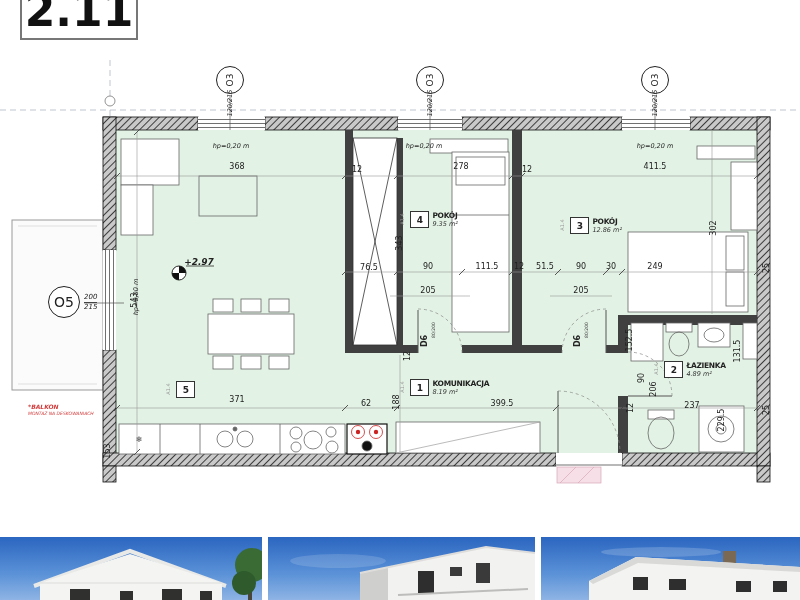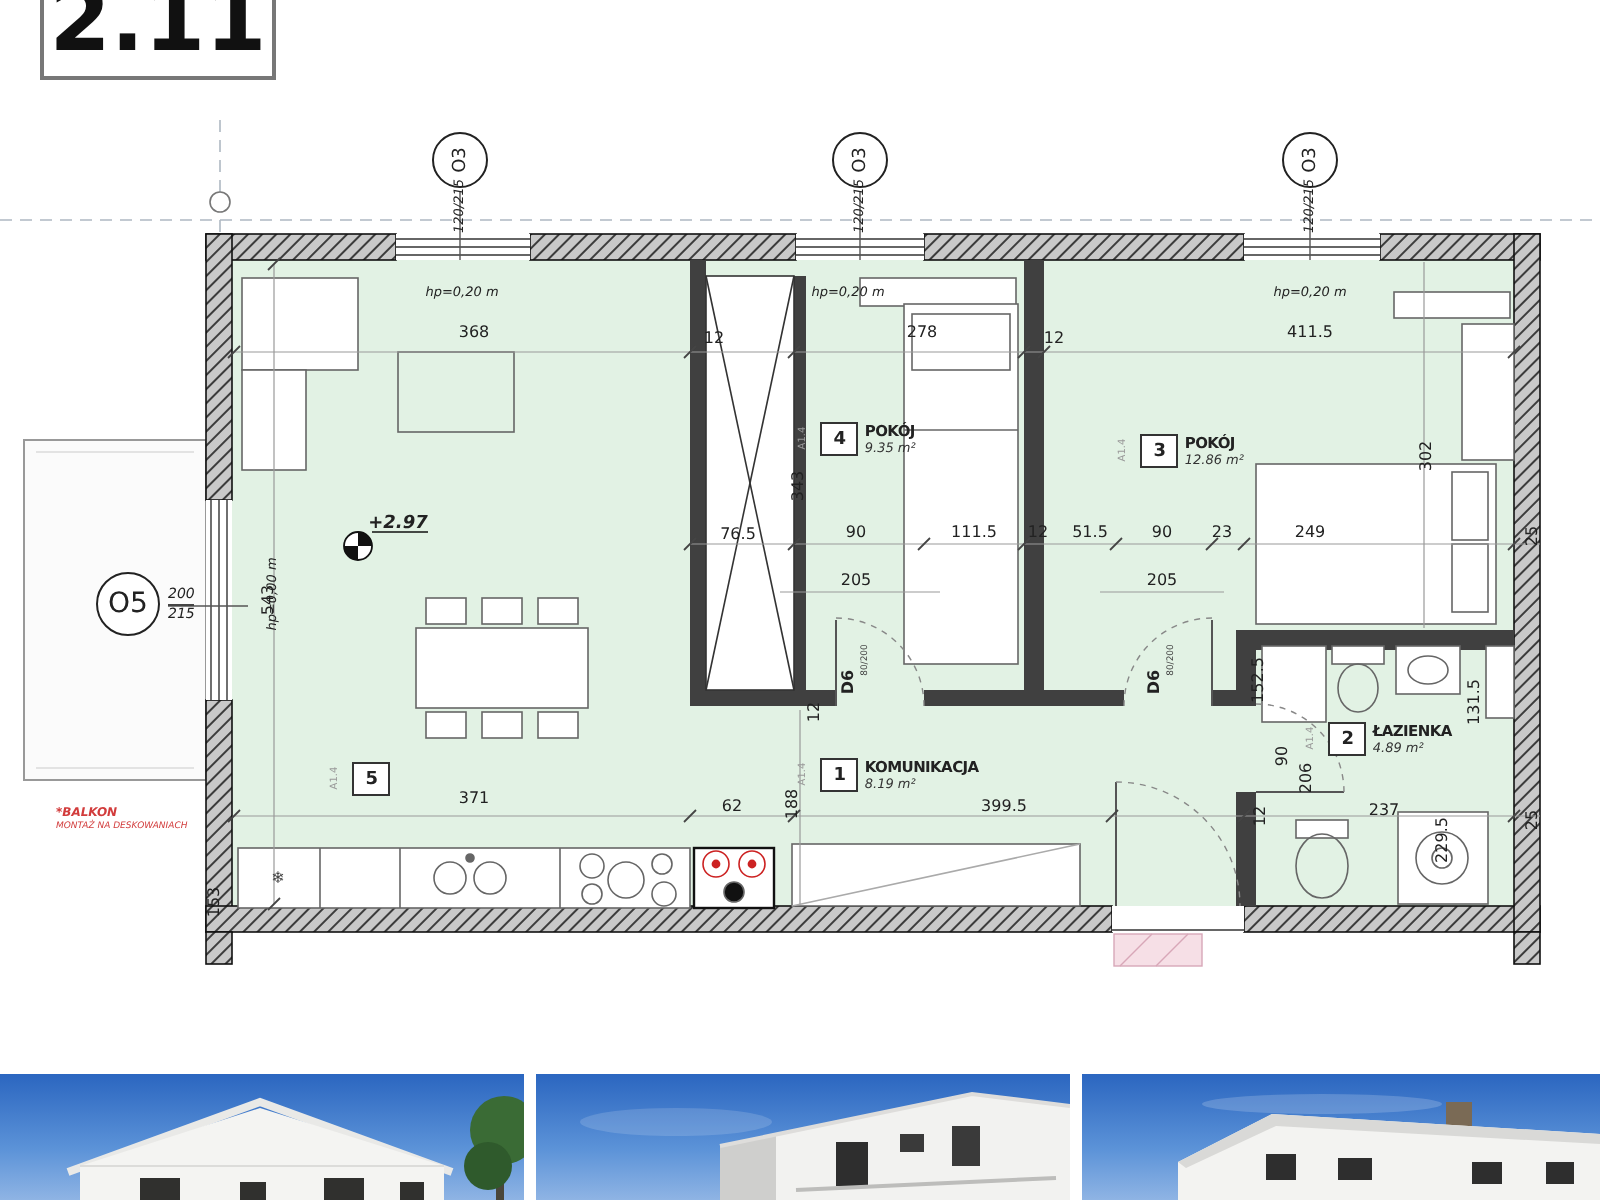--- a/index.html
+++ b/index.html
@@ -361,21 +361,21 @@
       <span class="dim" style="left: 357px; top: 169px;">12</span>
       <span class="dim" style="left: 527px; top: 169px;">12</span>
       <span class="dim rot" style="left: 399px; top: 243px;">343</span>
       <span class="dim rot" style="left: 713px; top: 228px;">302</span>
       <span class="dim" style="left: 369px; top: 267px;">76.5</span>
       <span class="dim" style="left: 428px; top: 266px;">90</span>
       <span class="dim" style="left: 487px; top: 266px;">111.5</span>
       <span class="dim" style="left: 519px; top: 266px;">12</span>
       <span class="dim" style="left: 545px; top: 266px;">51.5</span>
       <span class="dim" style="left: 581px; top: 266px;">90</span>
-      <span class="dim" style="left: 611px; top: 266px;">23</span>
+      <span class="dim" style="left: 611px; top: 266px;">30</span>
       <span class="dim" style="left: 655px; top: 266px;">249</span>
       <span class="dim" style="left: 428px; top: 290px;">205</span>
       <span class="dim" style="left: 581px; top: 290px;">205</span>
       <span class="dim rot" style="left: 766px; top: 268px;">25</span>
       <span class="dim rot" style="left: 134px; top: 300px;">543</span>
       <span class="dim" style="left: 237px; top: 399px;">371</span>
       <span class="dim" style="left: 366px; top: 403px;">62</span>
       <span class="dim" style="left: 502px; top: 403px;">399.5</span>
       <span class="dim rot" style="left: 396px; top: 402px;">188</span>
       <span class="dim rot" style="left: 407px; top: 356px;">12</span>

